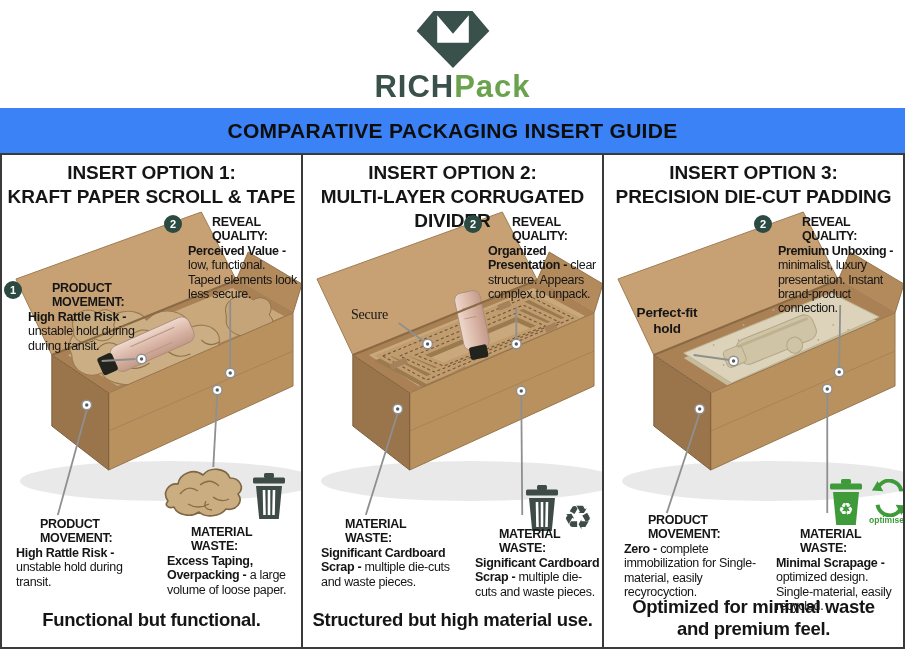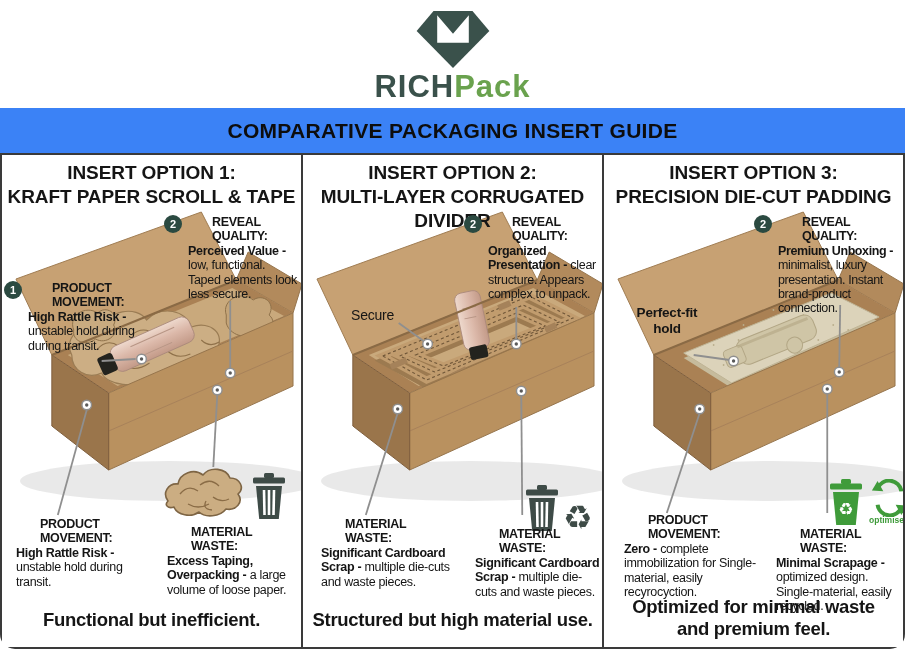--- a/index.html
+++ b/index.html
@@ -1,17 +1,17 @@
 <!DOCTYPE html>
 <html style="--color-badge: #2b4a41; --color-logo_dark: #3a514b; --color-logo_green: #6aa24e; --color-icon_dark: #3e4b47; --color-icon_green: #3f9b3a; --color-cardboard: #b9925f; --color-pulp: #dcd3ba;"><head>
 <meta charset="utf-8">
 <style>
   html,body{margin:0;padding:0;background:#fff;}
   .page{position:relative;width:905px;height:649px;background:#fff;overflow:hidden;
-        font-family:"Liberation Sans",sans-serif;color:#151515;border-radius:15px;}
+        font-family:"Liberation Sans",sans-serif;color:#151515;}
   
   .brand-header{height:108px;display:flex;flex-direction:column;align-items:center;justify-content:flex-start;padding-top:10px;box-sizing:border-box;}
   .logo{width:74px;height:59px;display:block;}
   .f-logo{fill:var(--color-logo_dark,#2f4b40);}
   .brand-name{font-size:31px;font-weight:700;letter-spacing:1px;line-height:1.05;margin-top:2px;}
   .bn-left{color:var(--color-logo_dark,#3a514b);}
   .bn-right{color:var(--color-logo_green,#6aa24e);}
   
   .title-band{height:45px;background:#3b82f6;display:flex;align-items:center;justify-content:center;}
   .title-band span{font-size:21px;font-weight:700;letter-spacing:0.3px;color:#0d0d0d;}
@@ -31,21 +31,21 @@
          background:var(--color-badge,#2b4a41);color:#fff;font-size:11px;font-weight:700;
          display:flex;align-items:center;justify-content:center;letter-spacing:0;}
   .lbl{position:absolute;z-index:4;}
   .c1-reveal{left:186px;top:60px;width:112px;}
   .c1-move{left:26px;top:126px;width:136px;}
   .c1-bl{left:14px;top:362px;width:140px;}
   .c1-waste{left:165px;top:370px;width:120px;}
   .c1-paper{position:absolute;left:156px;top:306px;z-index:4;}
   .c1-trash{position:absolute;left:250px;top:318px;z-index:4;}
   .c2-reveal{left:185px;top:60px;width:112px;}
-  .c2-secure{left:48px;top:152px;font-size:14px;letter-spacing:-0.2px;}
+  .c2-secure{left:48px;top:152px;font-size:14px;letter-spacing:-0.2px;font-family:Liberation Serif, serif;}
   .c2-wl{left:18px;top:362px;width:134px;}
   .c2-wr{left:172px;top:372px;width:126px;}
   .c2-icons{position:absolute;left:222px;top:330px;display:flex;align-items:flex-end;gap:4px;z-index:4;}
   .c3-reveal{left:174px;top:60px;width:125px;letter-spacing:-0.4px;}
   .c3-void{left:28px;top:150px;width:70px;text-align:center;font-weight:700;font-size:13.5px;line-height:1.2;letter-spacing:-0.2px;}
   .c3-void span{display:block;}
   .c3-move{left:20px;top:358px;width:150px;}
   .c3-waste{left:172px;top:372px;width:126px;}
   .c3-icons{position:absolute;left:224px;top:324px;display:flex;align-items:flex-start;gap:5px;z-index:4;}
   .cycle-wrap{display:flex;flex-direction:column;align-items:center;}
@@ -176,21 +176,21 @@
             <line x1="17" y1="17" x2="17" y2="42"></line>
             <line x1="22" y1="17" x2="21.5" y2="42"></line>
           </g>
       </svg>
 
       <div class="ann c1-waste">
         <span class="ann-h">MATERIAL WASTE:</span>
         <b>Excess Taping, Overpacking -</b> <span>a large volume of loose paper.</span>
       </div>
 
-      <div class="verdict">Functional but inefficient.</div>
+      <div class="verdict">Functional but functional.</div>
     </section>
 
     <section class="col">
       <h2 class="col-h">
         <span>INSERT OPTION 2:</span>
         <span>MULTI-LAYER CORRUGATED DIVIDER</span>
       </h2>
 
       <svg class="scene" viewBox="0 0 300 494" preserveAspectRatio="none" aria-hidden="true">
         <defs>

